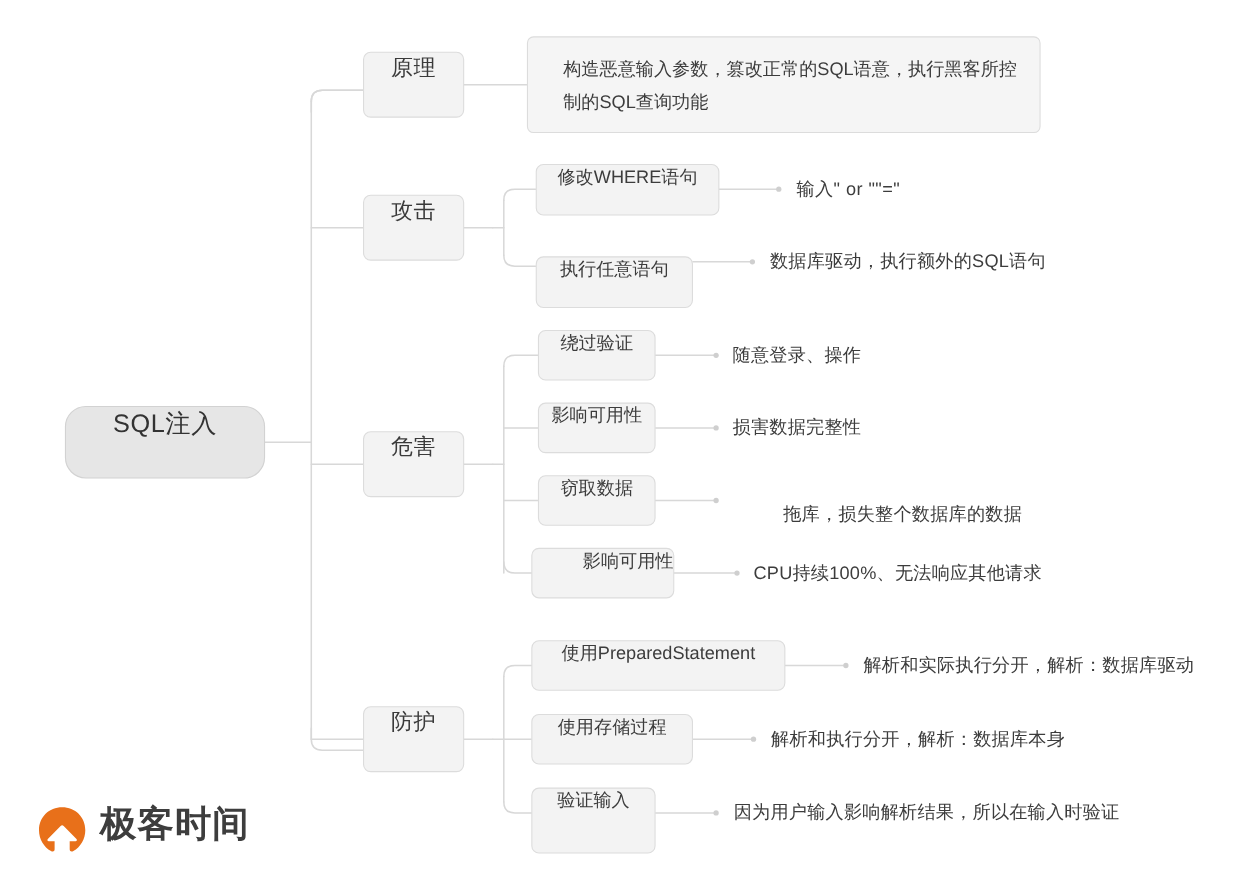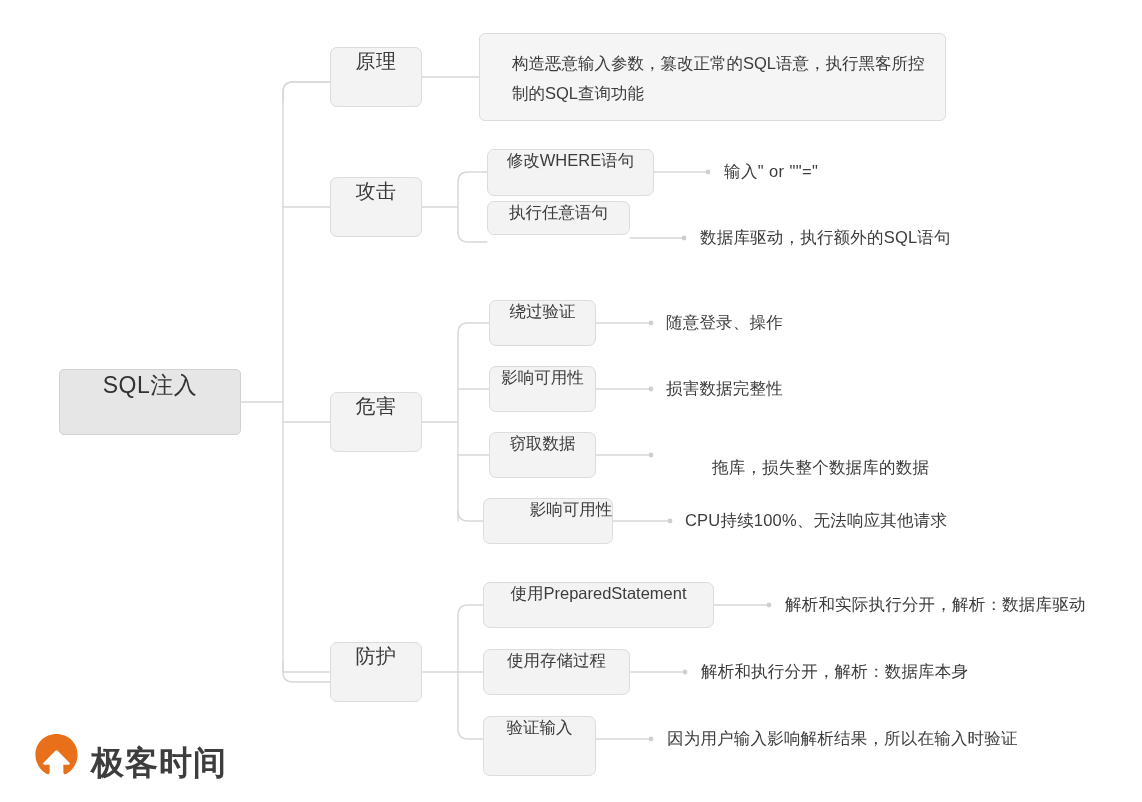--- a/index.html
+++ b/index.html
@@ -34,21 +34,21 @@
     justify-content: center;
     background: #f3f3f3;
     border: 1px solid #dcdcdc;
     border-radius: 7px;
     color: #3d3d3d;
     white-space: nowrap;
   }
   .node.root {
     background: #e6e6e6;
     border: 1px solid #d2d2d2;
-    border-radius: 5px;
+    border-radius: 19px;
     font-size: 23px;
     letter-spacing: 0.5px;
     color: #333333;
   }
   .node.branch {
     font-size: 20px;
     letter-spacing: 0.5px;
     color: #3a3a3a;
   }
   .node.topic {
@@ -76,21 +76,21 @@
   }
   .leaf.mono-ish {
     letter-spacing: 0.4px;
   }
   
   #logo {
     position: absolute;
     left: 33px;
     top: 732px;
     display: flex;
-    align-items: flex-end;
+    align-items: flex-start;
     gap: 11px;
   }
   #logo .mark {
     width: 47px;
     height: 47px;
     position: relative;
   }
   #logo .wordmark {
     font-size: 33px;
     font-weight: 700;
@@ -197,21 +197,21 @@
   </div>
 
   <div class="node branch" style="left:330px; top:177px; width:92px; height:60px;">
     <span>攻击</span>
   </div>
   <div class="node topic" style="left:487px; top:149px; width:167px; height:47px;">
     <span>修改WHERE语句</span>
   </div>
   <div class="leaf mono-ish" style="left:724px; top:161px;">输入" or ""="</div>
 
-  <div class="node topic" style="left:487px; top:201px; width:143px; height:34px;">
+  <div class="node topic" style="left:487px; top:233px; width:143px; height:47px;">
     <span>执行任意语句</span>
   </div>
   <div class="leaf" style="left:700px; top:227px;">数据库驱动，执行额外的SQL语句</div>
 
   <div class="node branch" style="left:330px; top:392px; width:92px; height:60px;">
     <span>危害</span>
   </div>
 
   <div class="node topic" style="left:489px; top:300px; width:107px; height:46px;">
     <span>绕过验证</span>

